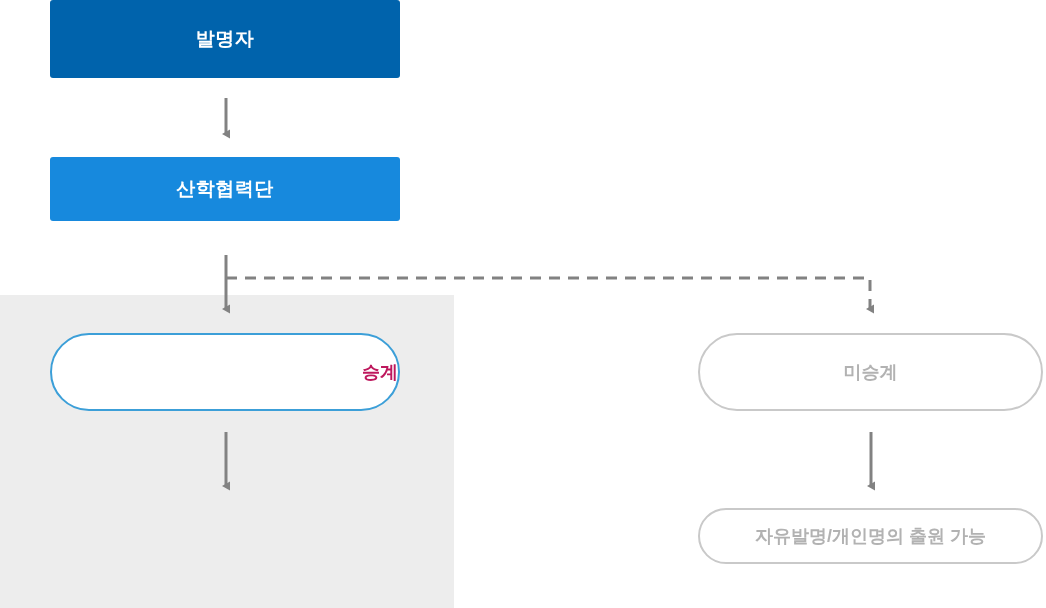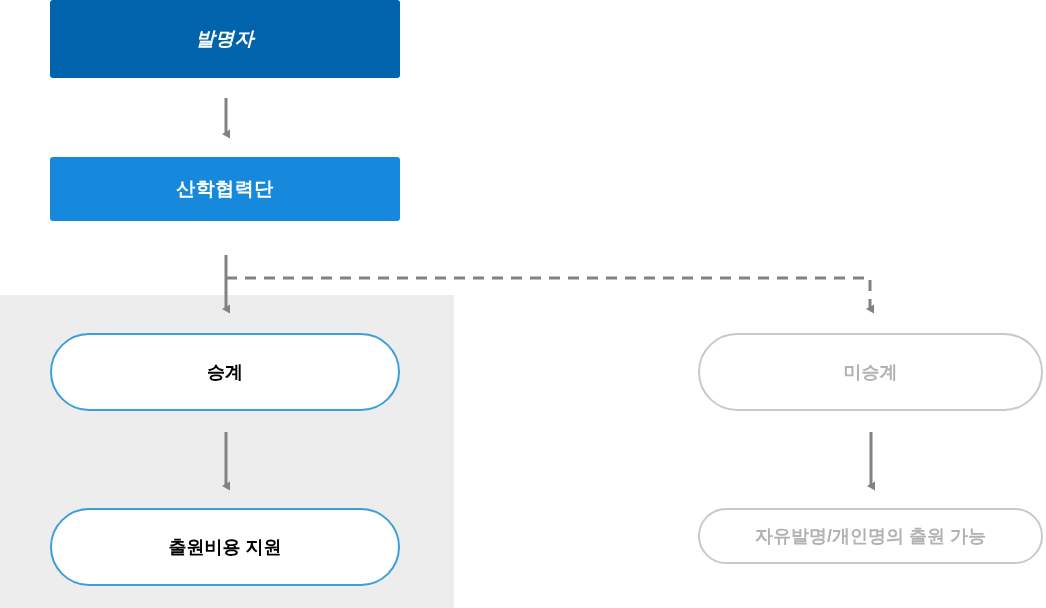--- a/index.html
+++ b/index.html
@@ -73,31 +73,32 @@
     border-radius: 999px;
     background: #ffffff;
     font-size: 18px;
     font-weight: bold;
     border-width: 2px;
     border-style: solid;
   }
 
   .node.pill.accent {
     border-color: #3c9fd8;
-    color: #000000;
+    color: #be185d;
+    justify-content: flex-end;
   }
 
   .node.pill.muted {
     border-color: #c9c9c9;
     color: #b2b2b2;
     text-align: center;
   }
 
   
-  #node-inventor      { left: 50px;  top: 0px;   width: 350px; height: 78px; font-style: italic; }
+  #node-inventor      { left: 50px;  top: 0px;   width: 350px; height: 78px; }
   #node-itlo          { left: 50px;  top: 157px; width: 350px; height: 64px; }
   #node-succession    { left: 50px;  top: 333px; width: 350px; height: 78px; }
   #node-filing-support{ left: 50px;  top: 508px; width: 350px; height: 78px; }
   #node-no-succession { left: 698px; top: 333px; width: 345px; height: 78px; }
   #node-free-invention{ left: 698px; top: 508px; width: 345px; height: 56px; }
 </style>
 </head>
 <body>
 
 <div id="diagram">
@@ -127,23 +128,20 @@
   </div>
 
   <div id="node-itlo" class="node rect primary-mid">
     <span class="node-label">산학협력단</span>
   </div>
 
   <div id="node-succession" class="node pill accent">
     <span class="node-label">승계</span>
   </div>
 
-  <div id="node-filing-support" class="node pill accent">
-    <span class="node-label">출원비용 지원</span>
-  </div>
 
   <div id="node-no-succession" class="node pill muted">
     <span class="node-label">미승계</span>
   </div>
 
   <div id="node-free-invention" class="node pill muted">
     <span class="node-label">자유발명/개인명의 출원 가능</span>
   </div>
 
 </div>

